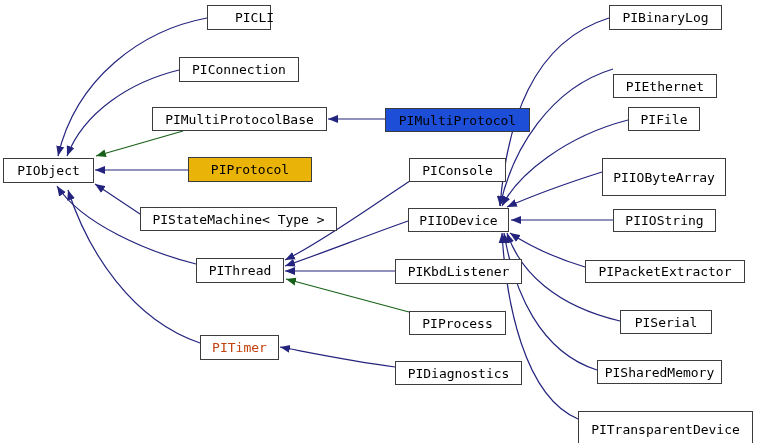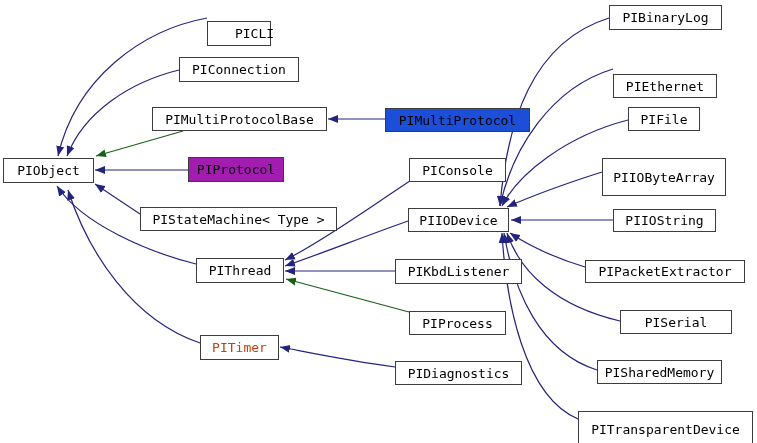--- a/index.html
+++ b/index.html
@@ -71,30 +71,30 @@
       <path d="M613,220 L511,220" fill="none" stroke="#24247e" stroke-width="1.2" marker-end="url(#arrow-public)"></path>
       <path d="M585,267 C552,257 528,245 510,233" fill="none" stroke="#24247e" stroke-width="1.2" marker-end="url(#arrow-public)"></path>
       <path d="M620,321 C556,306 520,272 507,233" fill="none" stroke="#24247e" stroke-width="1.2" marker-end="url(#arrow-public)"></path>
       <path d="M597,370 C540,352 514,292 504,233" fill="none" stroke="#24247e" stroke-width="1.2" marker-end="url(#arrow-public)"></path>
       <path d="M578,419 C524,396 506,302 502,233" fill="none" stroke="#24247e" stroke-width="1.2" marker-end="url(#arrow-public)"></path>
     </svg>
 
 <div class="node" style="left: 3px; top: 158px; width: 91px; height: 25px; border-color: rgb(60, 60, 60); background: rgb(255, 255, 255);">
       <span style="color: rgb(0, 0, 0);">PIObject</span>
     </div>
-    <div class="node" style="left: 207px; top: 21px; width: 64px; height: 25px; border-color: rgb(60, 60, 60); background: rgb(255, 255, 255); padding-left: 31px;">
+    <div class="node" style="left: 207px; top: 5px; width: 64px; height: 25px; border-color: rgb(60, 60, 60); background: rgb(255, 255, 255); padding-left: 31px;">
       <span style="color: rgb(0, 0, 0);">PICLI</span>
     </div>
     <div class="node" style="left: 179px; top: 57px; width: 120px; height: 25px; border-color: rgb(60, 60, 60); background: rgb(255, 255, 255);">
       <span style="color: rgb(0, 0, 0);">PIConnection</span>
     </div>
     <div class="node" style="left: 152px; top: 107px; width: 175px; height: 24px; border-color: rgb(60, 60, 60); background: rgb(255, 255, 255);">
       <span style="color: rgb(0, 0, 0);">PIMultiProtocolBase</span>
     </div>
-    <div class="node" style="left: 188px; top: 157px; width: 96px; height: 25px; border-color: rgb(60, 60, 60); background: #a21caf;">
+    <div class="node" style="left: 188px; top: 157px; width: 124px; height: 25px; border-color: rgb(60, 60, 60); background: #eab308;">
       <span style="color: rgb(0, 0, 0);">PIProtocol</span>
     </div>
     <div class="node" style="left: 140px; top: 207px; width: 197px; height: 24px; border-color: rgb(60, 60, 60); background: rgb(255, 255, 255);">
       <span style="color: rgb(0, 0, 0);">PIStateMachine&lt; Type &gt;</span>
     </div>
     <div class="node" style="left: 196px; top: 258px; width: 88px; height: 25px; border-color: rgb(60, 60, 60); background: rgb(255, 255, 255);">
       <span style="color: rgb(0, 0, 0);">PIThread</span>
     </div>
     <div class="node" style="left: 200px; top: 335px; width: 79px; height: 25px; border-color: rgb(60, 60, 60); background: rgb(255, 255, 255);">
       <span style="color: #c2410c;">PITimer</span>
@@ -128,21 +128,21 @@
     </div>
     <div class="node" style="left: 602px; top: 158px; width: 124px; height: 38px; border-color: rgb(60, 60, 60); background: rgb(255, 255, 255);">
       <span style="color: rgb(0, 0, 0);">PIIOByteArray</span>
     </div>
     <div class="node" style="left: 613px; top: 209px; width: 103px; height: 23px; border-color: rgb(60, 60, 60); background: rgb(255, 255, 255);">
       <span style="color: rgb(0, 0, 0);">PIIOString</span>
     </div>
     <div class="node" style="left: 585px; top: 260px; width: 160px; height: 23px; border-color: rgb(60, 60, 60); background: rgb(255, 255, 255);">
       <span style="color: rgb(0, 0, 0);">PIPacketExtractor</span>
     </div>
-    <div class="node" style="left: 620px; top: 310px; width: 112px; height: 24px; border-color: rgb(60, 60, 60); background: rgb(255, 255, 255);">
+    <div class="node" style="left: 620px; top: 310px; width: 92px; height: 24px; border-color: rgb(60, 60, 60); background: rgb(255, 255, 255);">
       <span style="color: rgb(0, 0, 0);">PISerial</span>
     </div>
     <div class="node" style="left: 597px; top: 360px; width: 125px; height: 24px; border-color: rgb(60, 60, 60); background: rgb(255, 255, 255);">
       <span style="color: rgb(0, 0, 0);">PISharedMemory</span>
     </div>
     <div class="node" style="left: 578px; top: 411px; width: 175px; height: 36px; border-color: rgb(60, 60, 60); background: rgb(255, 255, 255);">
       <span style="color: rgb(0, 0, 0);">PITransparentDevice</span>
     </div>
   </div>
 

